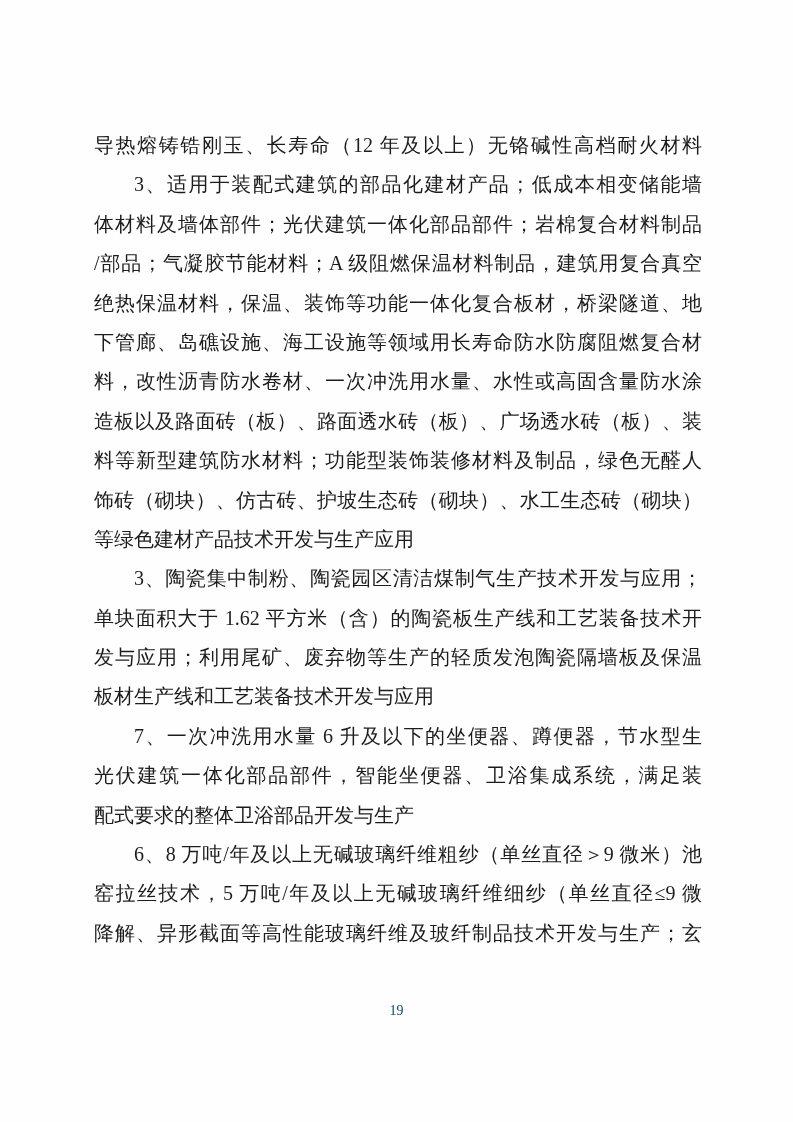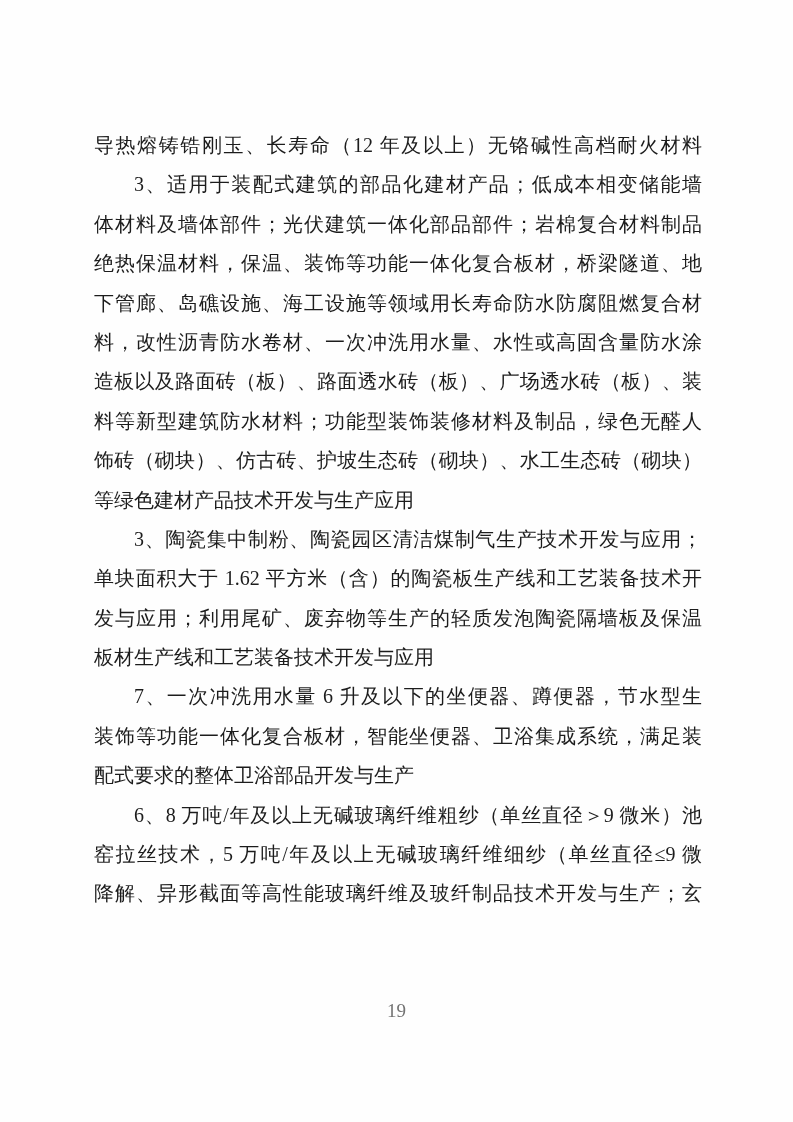--- a/index.html
+++ b/index.html
@@ -37,45 +37,46 @@
   .line.plast {
     text-align-last: left;
     text-align: right;
   }
   .page-number {
     position: absolute;
     left: 0;
     top: 1000px;
     width: 100%;
     text-align: center;
-    font-size: 19px;
+    font-size: 14px;
     line-height: 22px;
-    color: #737373;
+    color: #0c4a6e;
   }
 </style>
 </head>
 <body>
 
 <div class="page">
   <div class="content">
     <div class="line">导热熔铸锆刚玉、长寿命（12 年及以上）无铬碱性高档耐火材料</div>
     <div class="line indent">3、适用于装配式建筑的部品化建材产品；低成本相变储能墙</div>
     <div class="line">体材料及墙体部件；光伏建筑一体化部品部件；岩棉复合材料制品</div>
+    <div class="line">/部品；气凝胶节能材料；A 级阻燃保温材料制品，建筑用复合真空</div>
     <div class="line">绝热保温材料，保温、装饰等功能一体化复合板材，桥梁隧道、地</div>
     <div class="line">下管廊、岛礁设施、海工设施等领域用长寿命防水防腐阻燃复合材</div>
     <div class="line">料，改性沥青防水卷材、一次冲洗用水量、水性或高固含量防水涂</div>
     <div class="line">造板以及路面砖（板）、路面透水砖（板）、广场透水砖（板）、装</div>
     <div class="line">料等新型建筑防水材料；功能型装饰装修材料及制品，绿色无醛人</div>
     <div class="line">饰砖（砌块）、仿古砖、护坡生态砖（砌块）、水工生态砖（砌块）</div>
     <div class="line plast">等绿色建材产品技术开发与生产应用</div>
     <div class="line indent">3、陶瓷集中制粉、陶瓷园区清洁煤制气生产技术开发与应用；</div>
     <div class="line">单块面积大于 1.62 平方米（含）的陶瓷板生产线和工艺装备技术开</div>
     <div class="line">发与应用；利用尾矿、废弃物等生产的轻质发泡陶瓷隔墙板及保温</div>
     <div class="line plast">板材生产线和工艺装备技术开发与应用</div>
     <div class="line indent">7、一次冲洗用水量 6 升及以下的坐便器、蹲便器，节水型生</div>
-    <div class="line">装饰等功能一体化复合板材，智能坐便器、卫浴集成系统，满足装</div>
+    <div class="line">光伏建筑一体化部品部件，智能坐便器、卫浴集成系统，满足装</div>
     <div class="line plast">配式要求的整体卫浴部品开发与生产</div>
     <div class="line indent">6、8 万吨/年及以上无碱玻璃纤维粗纱（单丝直径＞9 微米）池</div>
     <div class="line">窑拉丝技术，5 万吨/年及以上无碱玻璃纤维细纱（单丝直径≤9 微</div>
     <div class="line">降解、异形截面等高性能玻璃纤维及玻纤制品技术开发与生产；玄</div>
   </div>
   <div class="page-number">19</div>
 </div>
 
 </body></html>

